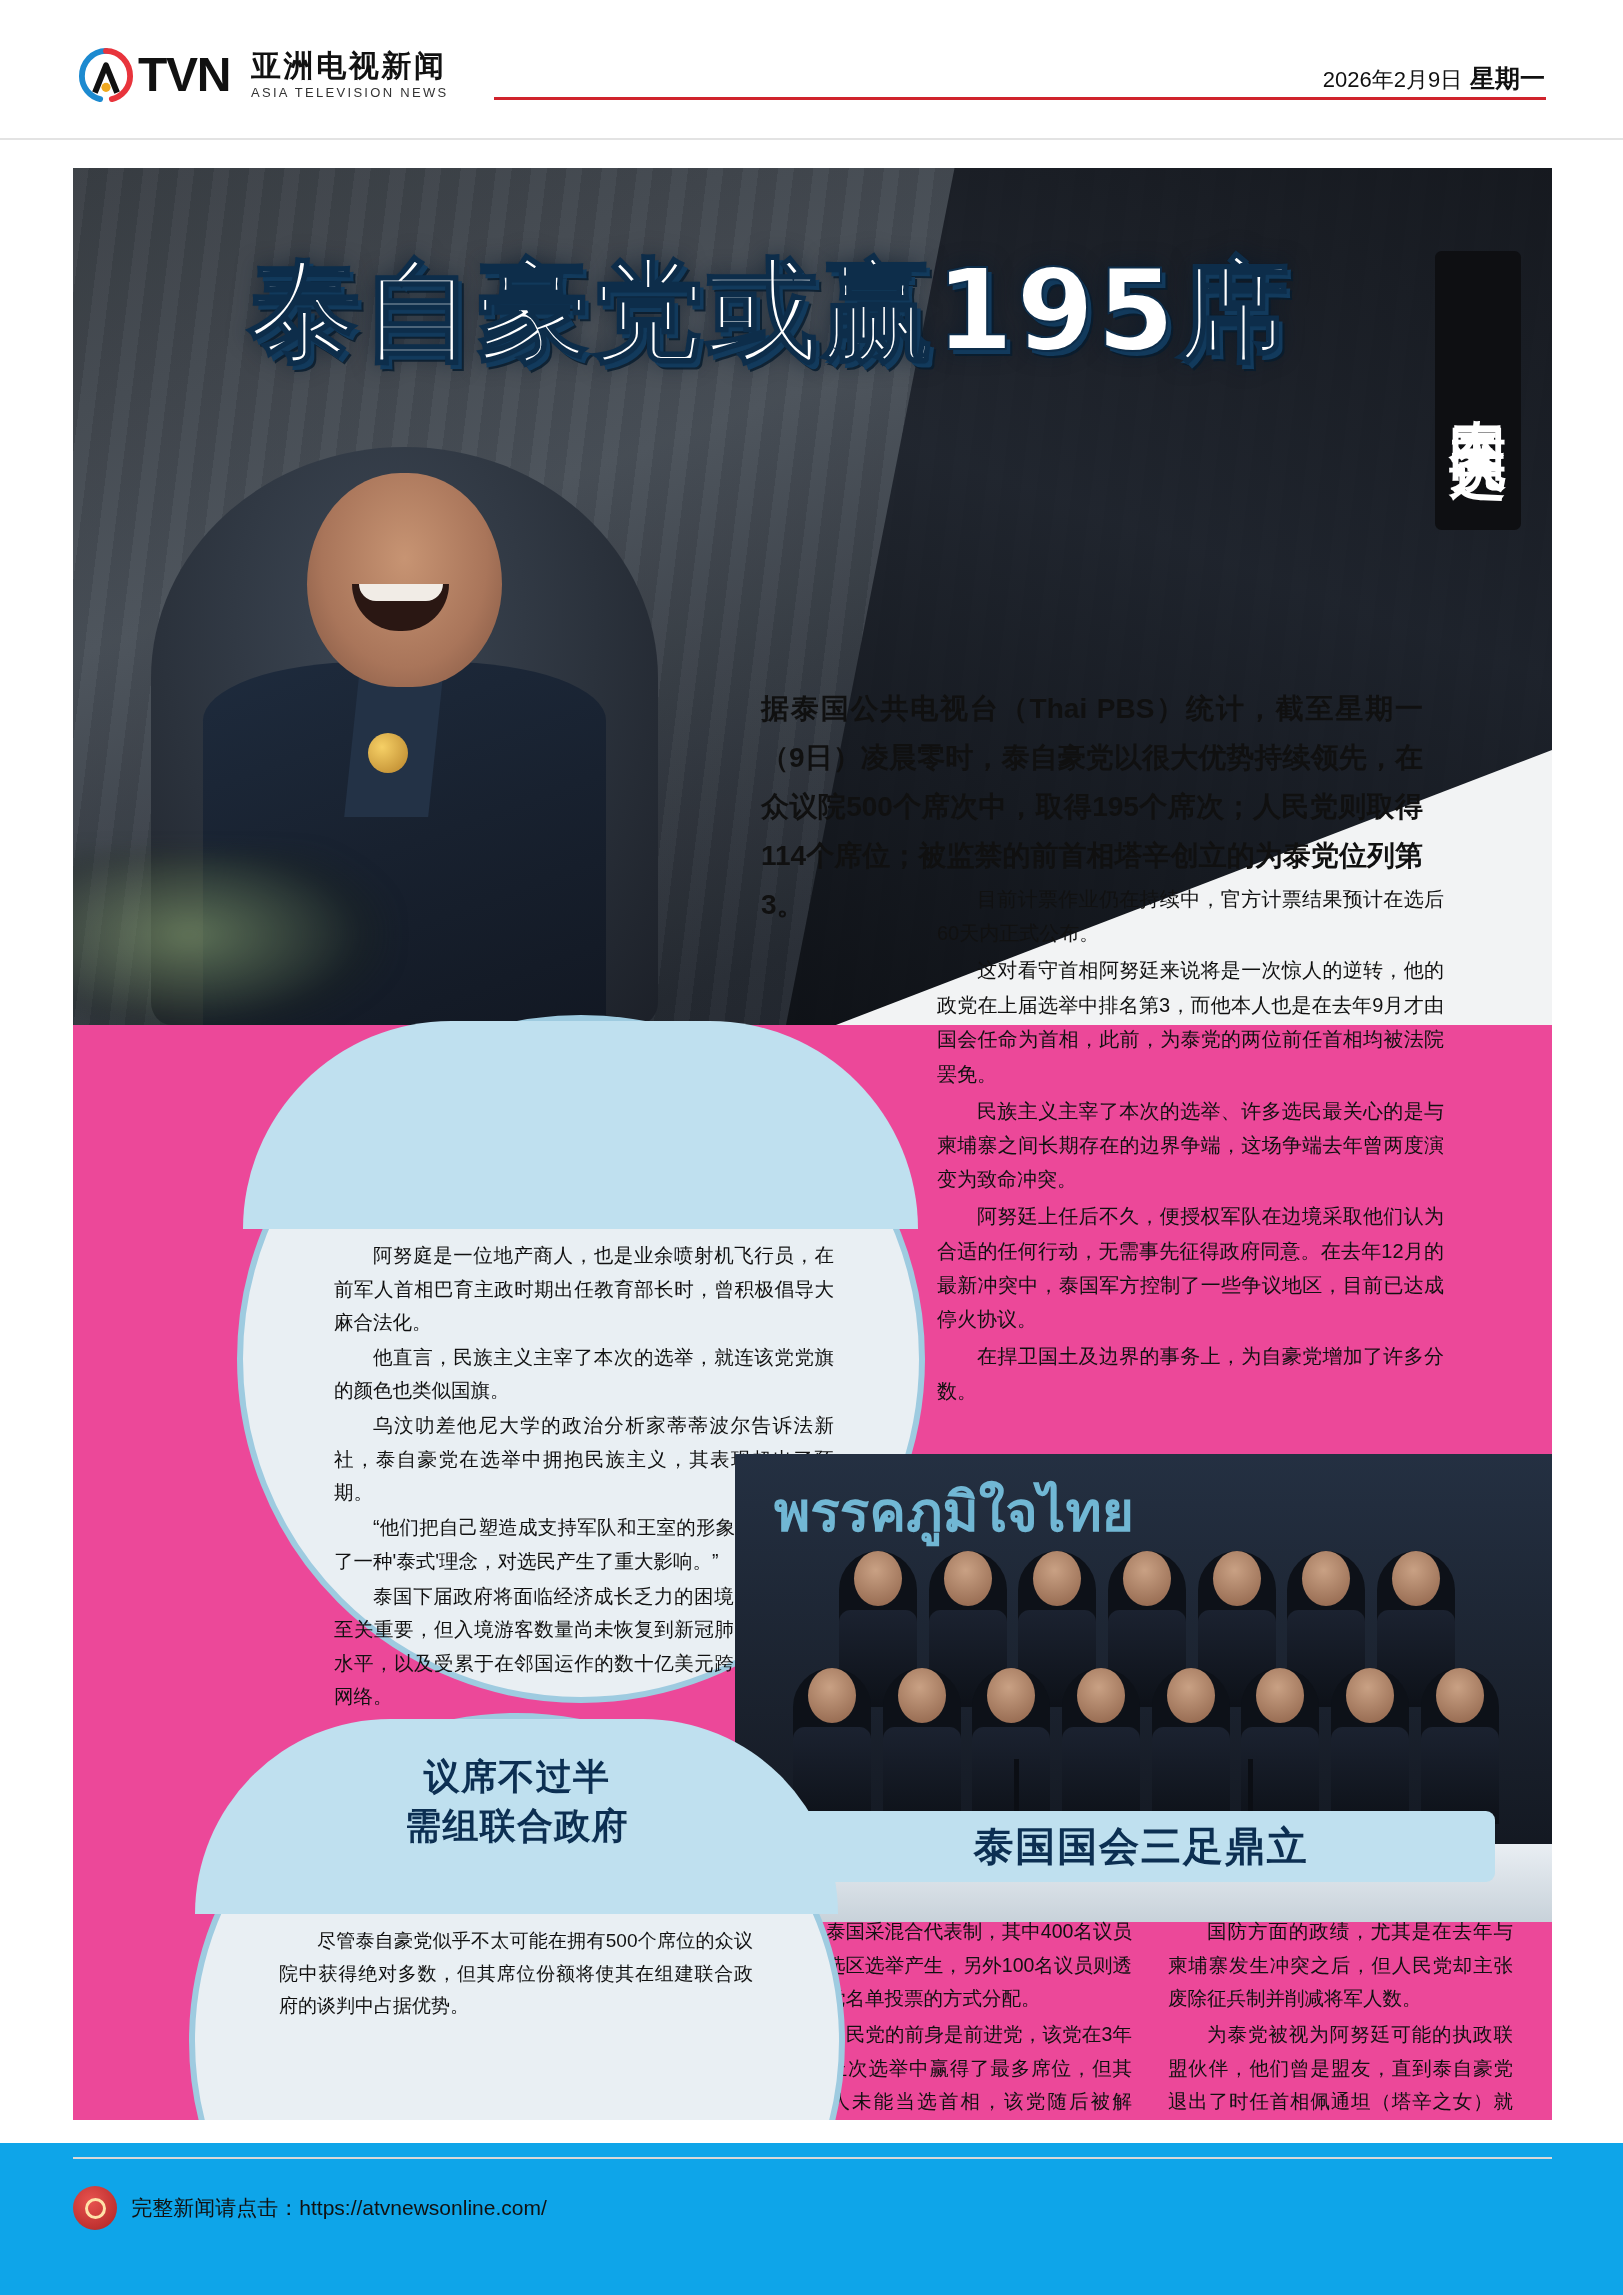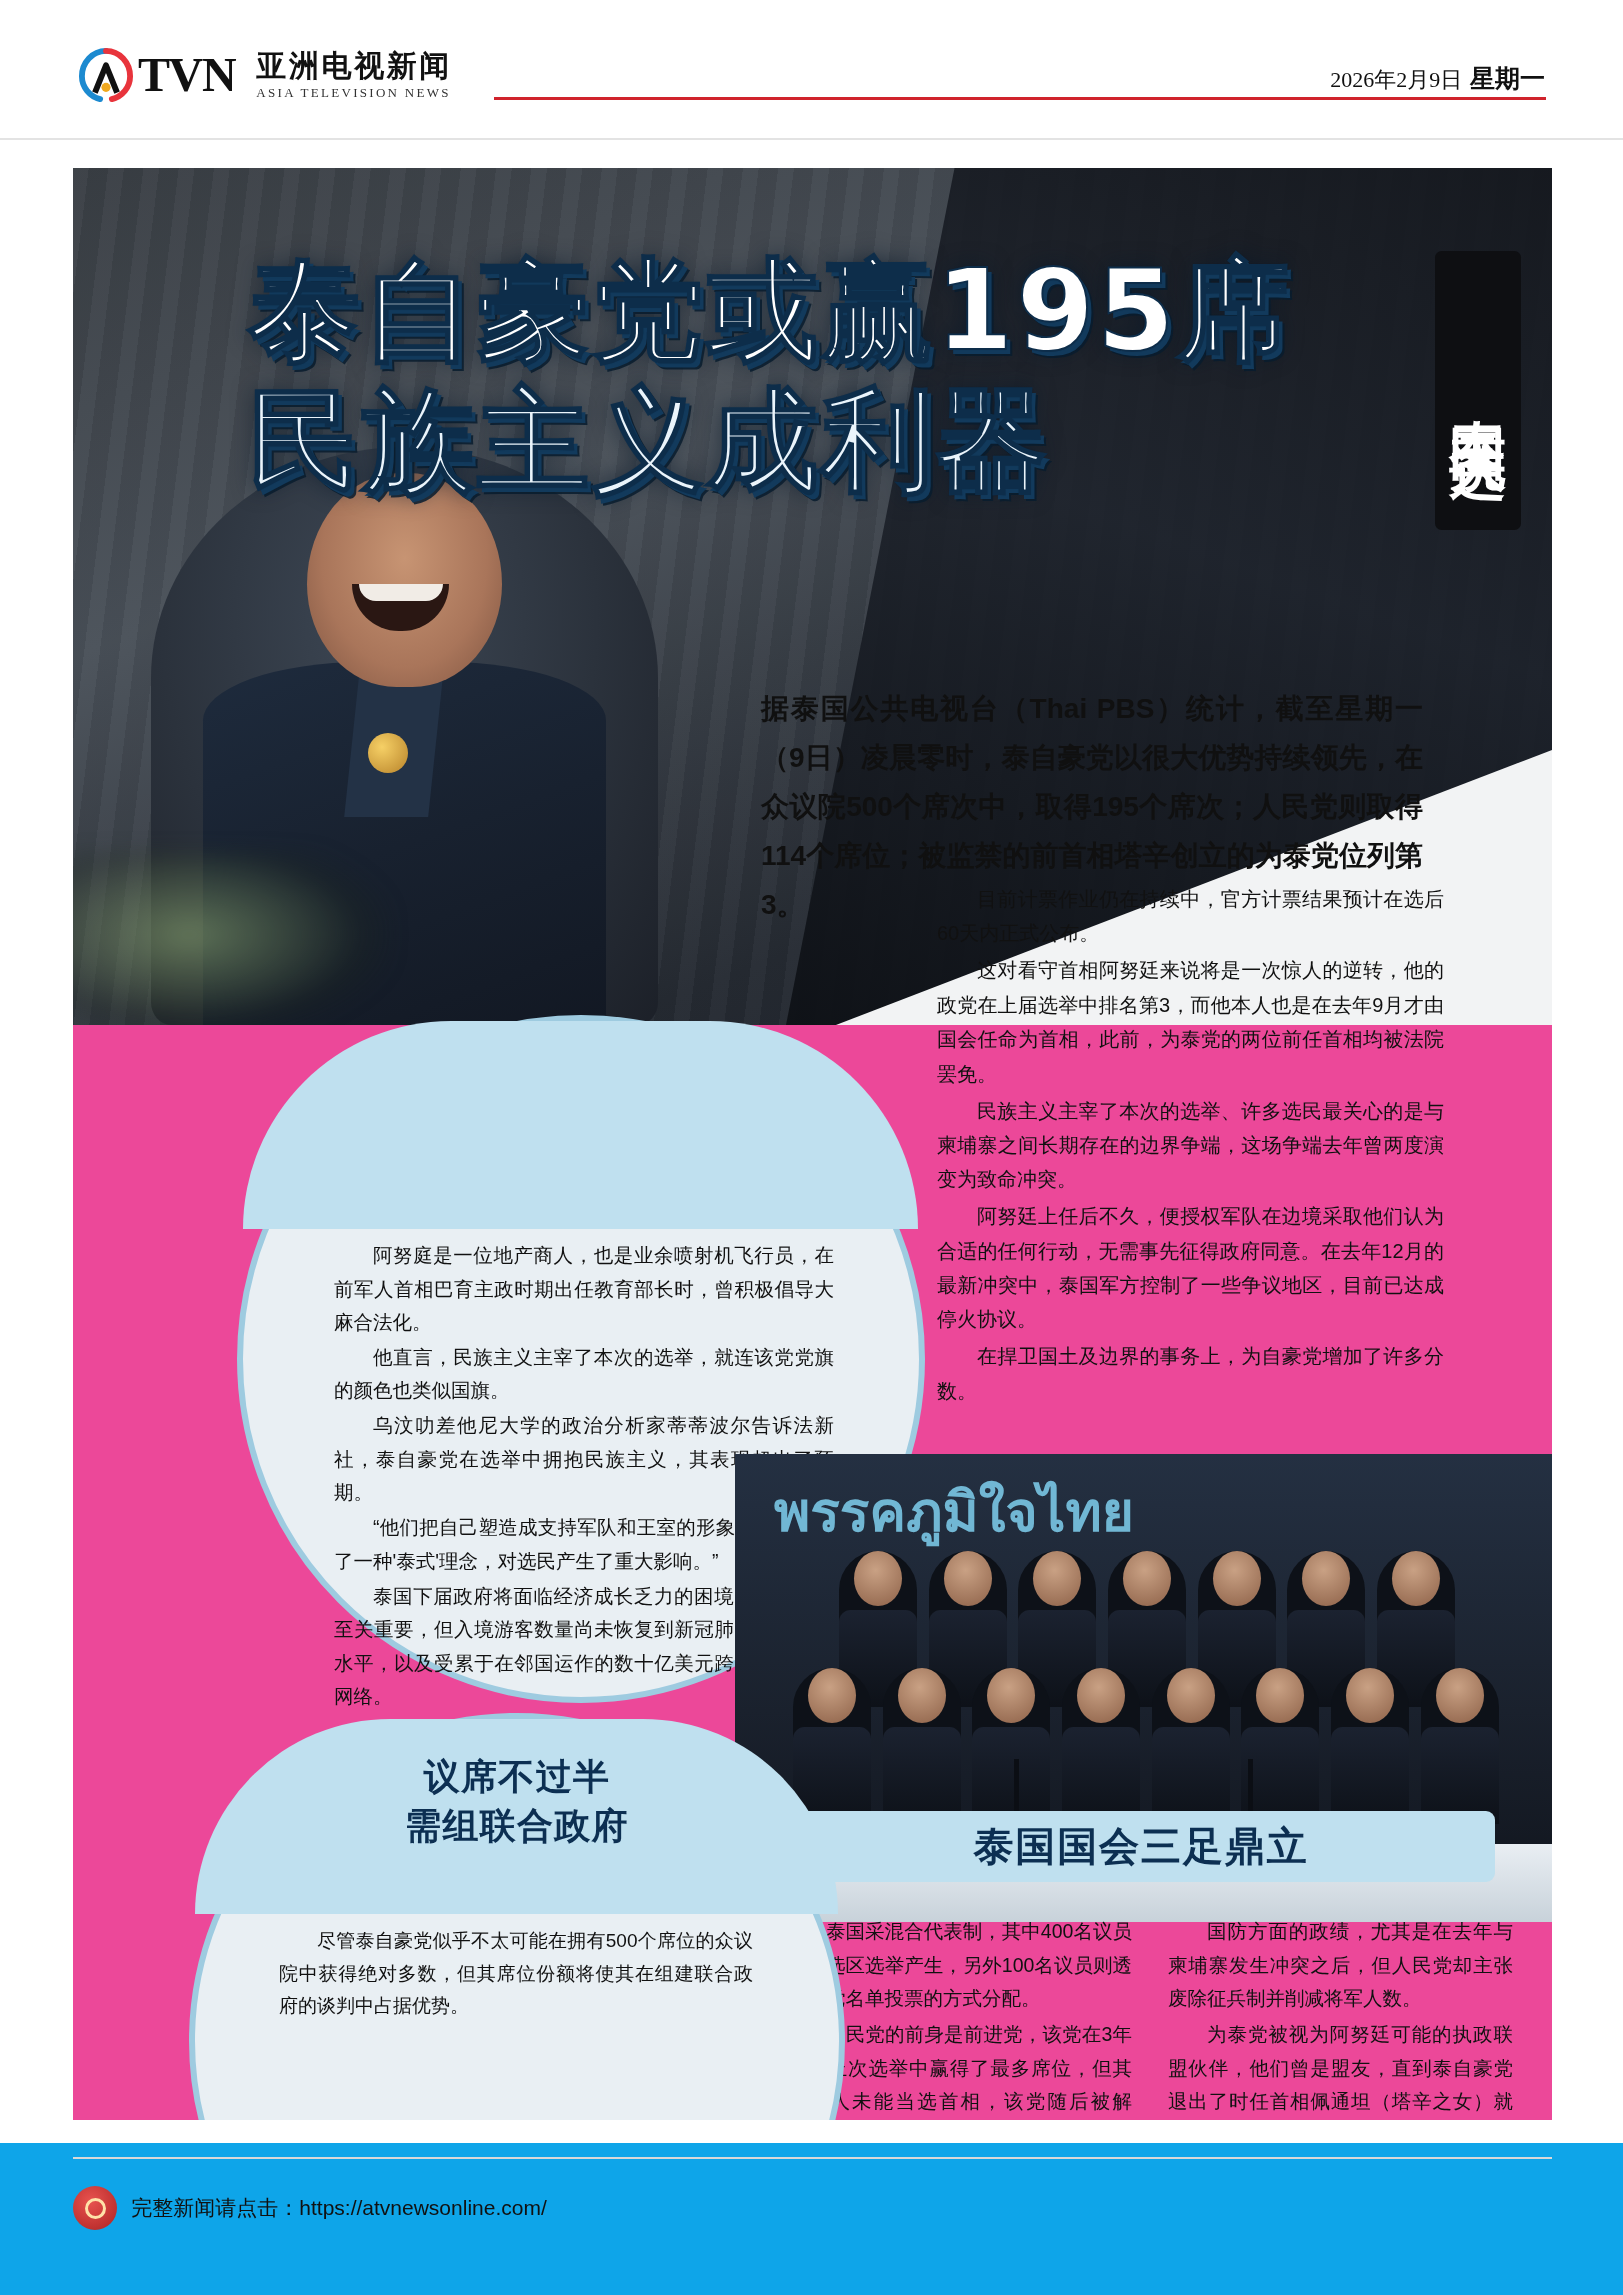--- a/index.html
+++ b/index.html
@@ -8,21 +8,20 @@
     background:#ffffff;
     font-family:"Liberation Sans","DejaVu Sans",sans-serif;
     color:#111;
     position:relative;
     overflow:hidden;
   }
   
   .header{
     position:absolute;left:0;top:0;width:1623px;height:140px;
     background:#ffffff;
-    font-family:Liberation Serif, serif;
   }
   .logo-wrap{
     position:absolute;left:78px;top:47px;display:flex;align-items:center;
   }
   .logo-mark{
     position:relative;width:56px;height:56px;margin-right:3.9px;
   }
   .logo-text{
     font-size:48px;font-weight:bold;letter-spacing:-1.3px;color:#111;
     line-height:56px;
@@ -288,21 +287,20 @@
     <div class="hero-lapel"></div>
     <div class="hero-badge"></div>
     <div class="hero-face"></div>
     <div class="hero-smile"></div>
     <div class="hero-blur-cam"></div>
     <div class="hero-white-wedge"></div>
   </div>
 
   <div class="headline">
     <div class="hl-line">泰自豪党或赢195席</div>
-    <div class="hl-line second">民族主义成利器</div>
   </div>
 
   <div class="badge-vert">
     <span>泰国大选</span>
   </div>
 
   <div class="lead">据泰国公共电视台（Thai PBS）统计，截至星期一（9日）凌晨零时，泰自豪党以很大优势持续领先，在众议院500个席次中，取得195个席次；人民党则取得114个席位；被监禁的前首相塔辛创立的为泰党位列第3。</div>
 
   <div class="right-col">
     <p>目前计票作业仍在持续中，官方计票结果预计在选后60天内正式公布。</p>

